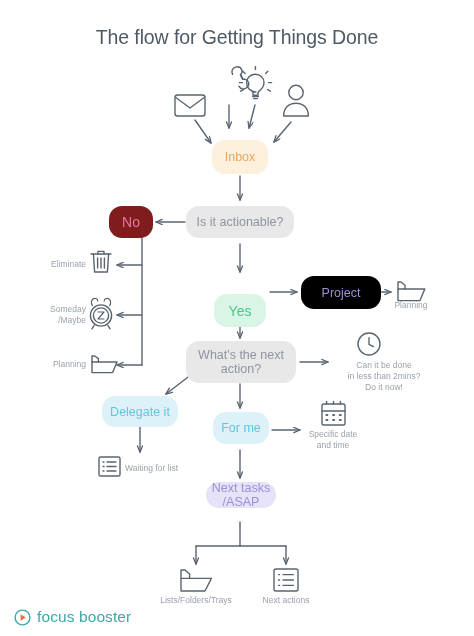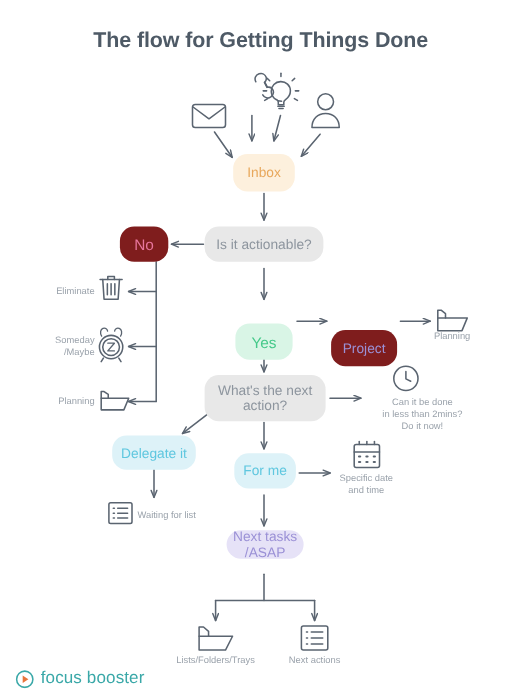--- a/index.html
+++ b/index.html
@@ -24,21 +24,21 @@
     width: 474px;
     height: 636px;
   }
   .title {
     position: absolute;
     left: 0;
     top: 26px;
     width: 474px;
     text-align: center;
     font-size: 19.5px;
-    font-weight: bold;
+    font-weight: normal;
     color: #4e5a66;
     letter-spacing: -0.1px;
   }
   .badge {
     position: absolute;
     display: flex;
     align-items: center;
     justify-content: center;
     text-align: center;
     border-radius: 13px;
@@ -242,21 +242,21 @@
   </svg>
 
   <div class="badge" style="left:212px;top:140px;width:56px;height:34px;background:#fdf0dd;color:#e8a85c;">Inbox</div>
 
   <div class="badge" style="left:186px;top:206px;width:108px;height:32px;background:#e8e8e8;color:#8d959e;">Is it actionable?</div>
 
   <div class="badge" style="left:109px;top:206px;width:44px;height:32px;background:#7f1d1d;color:#e8759c;font-size:14px;">No</div>
 
   <div class="badge" style="left:214px;top:276px;width:52px;height:33px;background:#d9f5e6;color:#45c98a;font-size:14px;margin-top:18px;">Yes</div>
 
-  <div class="badge" style="left:301px;top:276px;width:60px;height:33px;background:#7f1d1d;color:#9b91d6;margin-top:24px;">Project</div>
+  <div class="badge" style="left:301px;top:276px;width:80px;height:33px;background:#000000;color:#9b91d6;">Project</div>
 
   <div class="badge" style="left:186px;top:341px;width:110px;height:42px;background:#e8e8e8;color:#8d959e;">What's the next
 action?</div>
 
   <div class="badge" style="left:102px;top:396px;width:76px;height:31px;background:#ddf2f8;color:#5fc7df;">Delegate it</div>
 
   <div class="badge" style="left:213px;top:412px;width:56px;height:32px;background:#ddf2f8;color:#5fc7df;">For me</div>
 
   <div class="badge" style="left:206px;top:482px;width:70px;height:26px;background:#e6e2f7;color:#9b91d6;">Next tasks
 /ASAP</div>

